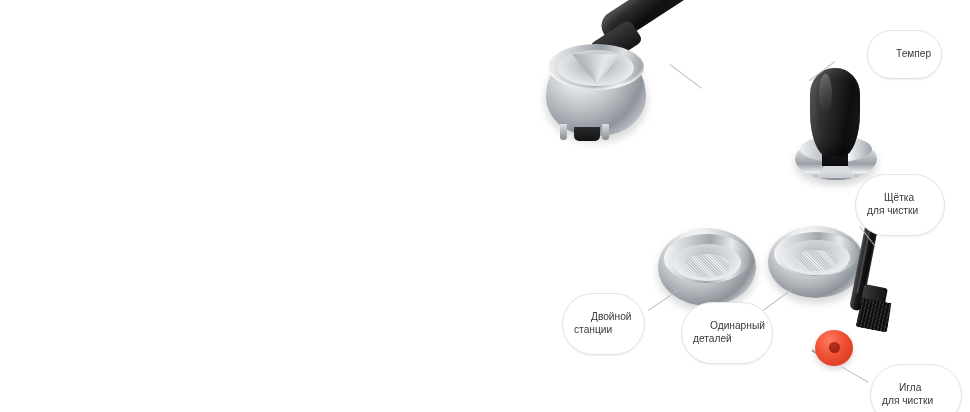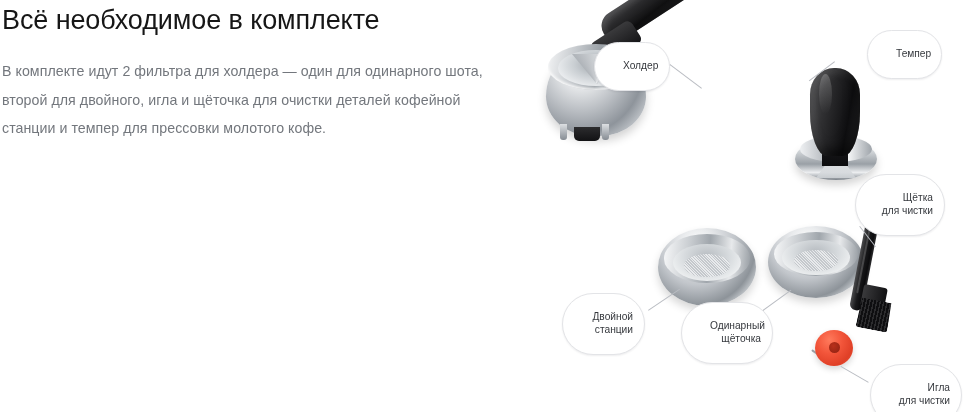--- a/index.html
+++ b/index.html
@@ -30,21 +30,21 @@
 
   
   .pill{
     position:absolute;
     background:#ffffff;
     border:1px solid #e3e4e7;
     border-radius:999px;
     color:#35383d;
     font-size:10.2px;
     line-height:12.4px;
-    text-align:right;
+    text-align:left;
     padding:5px 11px;
     white-space:pre;
     box-shadow:0 1px 2px rgba(20,20,30,.07);
     box-sizing:border-box;
   }
   
   .leader{position:absolute;background:#b9bcc2;height:1px;transform-origin:0 0;}
 
   
   .pf-handle{
@@ -183,24 +183,20 @@
     position:absolute;left:279px;top:358px;width:16px;height:2px;
     background:linear-gradient(90deg,#9aa0a6,#d6dadd);
     transform:rotate(34deg);transform-origin:100% 50%;border-radius:1px;
   }
 </style>
 </head>
 <body>
 
 <div class="page">
 
-  <div class="text-col">
-    <h2 class="heading">Всё необходимое в комплекте</h2>
-    <p class="body-copy">В комплекте идут 2 фильтра для холдера — один для одинарного шота, второй для двойного, игла и щёточка для очистки деталей кофейной станции и темпер для прессовки молотого кофе.</p>
-  </div>
 
   <div class="img-panel">
 
     <div class="part">
       <div class="pf-handle"></div>
       <div class="pf-neck"></div>
       <div class="pf-bowl"></div>
       <div class="pf-rim"></div>
       <div class="pf-cavity"></div>
       <div class="pf-cone"></div>
@@ -243,41 +239,38 @@
       <div class="nd-hole"></div>
     </div>
 
     <div class="leader" style="left:140px;top:64px;width:40px;transform:rotate(37deg);"></div>
     <div class="leader" style="left:305px;top:62px;width:32px;transform:rotate(143deg);"></div>
     <div class="leader" style="left:330px;top:226px;width:26px;transform:rotate(52deg);"></div>
     <div class="leader" style="left:118px;top:310px;width:38px;transform:rotate(-34deg);"></div>
     <div class="leader" style="left:230px;top:312px;width:38px;transform:rotate(-36deg);"></div>
     <div class="leader" style="left:311px;top:366px;width:32px;transform:rotate(30deg);"></div>
 
-    <div class="pill" style="left:64px;top:42px;width:76px;">
-      <span>Холдер</span>
-    </div>
 
     <div class="pill" style="left:337px;top:30px;width:75px;">
       <span>Темпер</span>
     </div>
 
     <div class="pill" style="left:325px;top:174px;width:90px;">
       <span>Щётка
 для чистки</span>
     </div>
 
     <div class="pill" style="left:32px;top:293px;width:83px;">
       <span>Двойной
 станции</span>
     </div>
 
     <div class="pill" style="left:151px;top:302px;width:92px;">
       <span>Одинарный
-щёточка</span>
+деталей</span>
     </div>
 
     <div class="pill" style="left:340px;top:364px;width:92px;">
       <span>Игла
 для чистки</span>
     </div>
 
   </div>
 </div>
 

